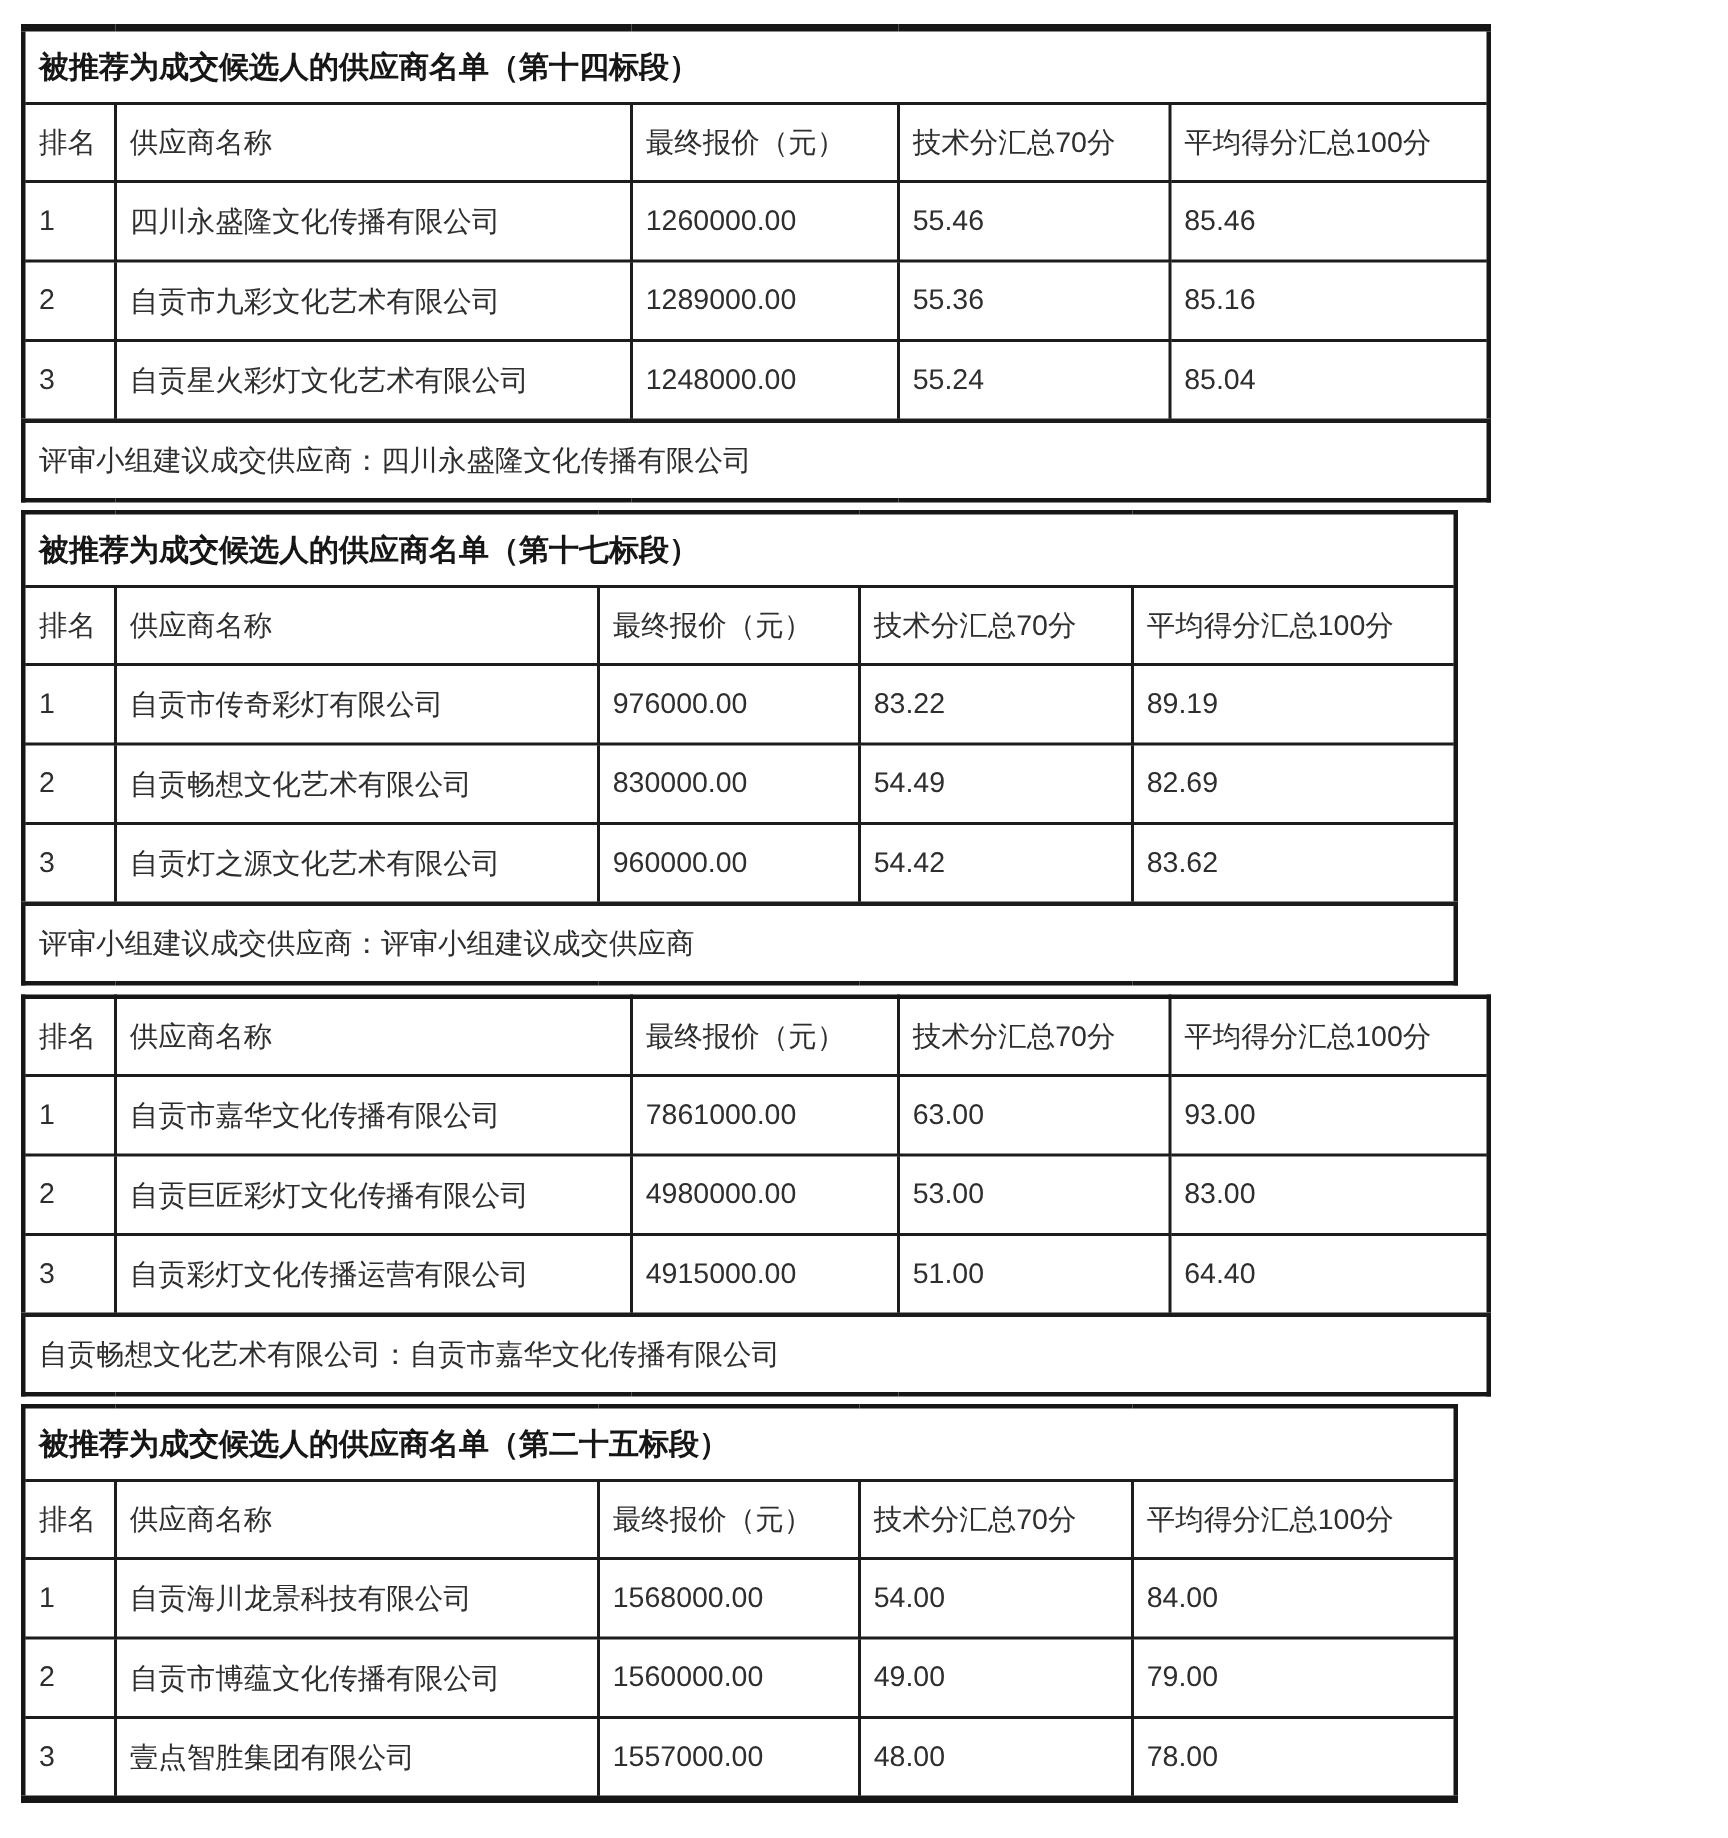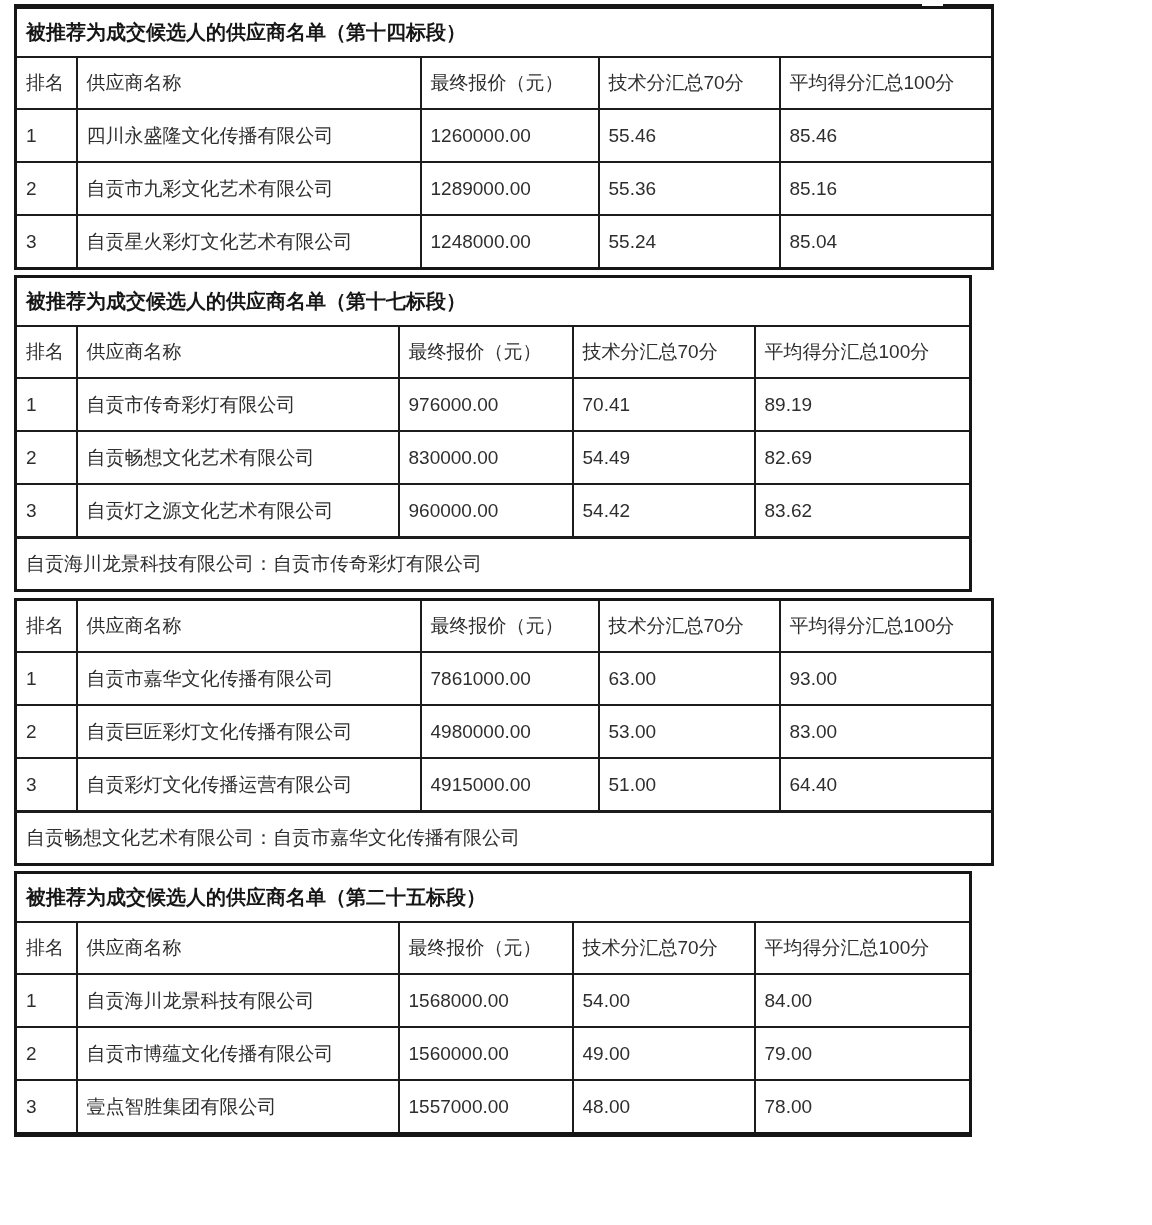--- a/index.html
+++ b/index.html
@@ -26,21 +26,21 @@
     padding: 0 4px 0 9px;
     vertical-align: middle;
     font-size: 19px;
     color: #2e2e2e;
     white-space: nowrap;
     overflow: hidden;
     text-align: left;
   }
   table.w-wide   { width: 977px; }
   table.w-narrow { width: 955px; }
-  table.t1 { border-top-width: 5px; margin-top: 4px; padding-left: 14px; }
+  table.t1 { border-top-width: 5px; margin-top: 16px; padding-left: 14px; }
   table.t2 { margin-top: 5px; }
   table.t3 { margin-top: 6px; }
   table.t4 { margin-top: 5px; border-bottom-width: 5px; }
   tr.title-row td {
     font-weight: 700;
     font-size: 20px;
     color: #161616;
     height: 47px;
     border-bottom-width: 2px;
   }
@@ -93,20 +93,23 @@
     <td>55.36</td>
     <td>85.16</td>
   </tr>
   <tr class="data-row">
     <td>3</td>
     <td>自贡星火彩灯文化艺术有限公司</td>
     <td>1248000.00</td>
     <td>55.24</td>
     <td>85.04</td>
   </tr>
+  <tr class="footer-row">
+    <td colspan="5">评审小组建议成交供应商：四川永盛隆文化传播有限公司</td>
+  </tr>
 </tbody>
   </table>
 
 <table class="bid-table w-narrow t2">
   <colgroup>
     <col style="width:61px">
       <col style="width:322px">
       <col style="width:174px">
       <col style="width:182px">
       <col style="width:216px">
@@ -119,39 +122,39 @@
     <td>排名</td>
     <td>供应商名称</td>
     <td>最终报价（元）</td>
     <td>技术分汇总70分</td>
     <td>平均得分汇总100分</td>
   </tr>
   <tr class="data-row">
     <td>1</td>
     <td>自贡市传奇彩灯有限公司</td>
     <td>976000.00</td>
-    <td>70.41</td>
+    <td>83.22</td>
     <td>89.19</td>
   </tr>
   <tr class="data-row">
     <td>2</td>
     <td>自贡畅想文化艺术有限公司</td>
     <td>830000.00</td>
     <td>54.49</td>
     <td>82.69</td>
   </tr>
   <tr class="data-row">
     <td>3</td>
     <td>自贡灯之源文化艺术有限公司</td>
     <td>960000.00</td>
     <td>54.42</td>
     <td>83.62</td>
   </tr>
   <tr class="footer-row">
-    <td colspan="5">自贡海川龙景科技有限公司：自贡市传奇彩灯有限公司</td>
+    <td colspan="5">评审小组建议成交供应商：评审小组建议成交供应商</td>
   </tr>
 </tbody>
   </table>
 
 <table class="bid-table w-wide t3">
   <colgroup>
     <col style="width:61px">
       <col style="width:344px">
       <col style="width:178px">
       <col style="width:181px">

